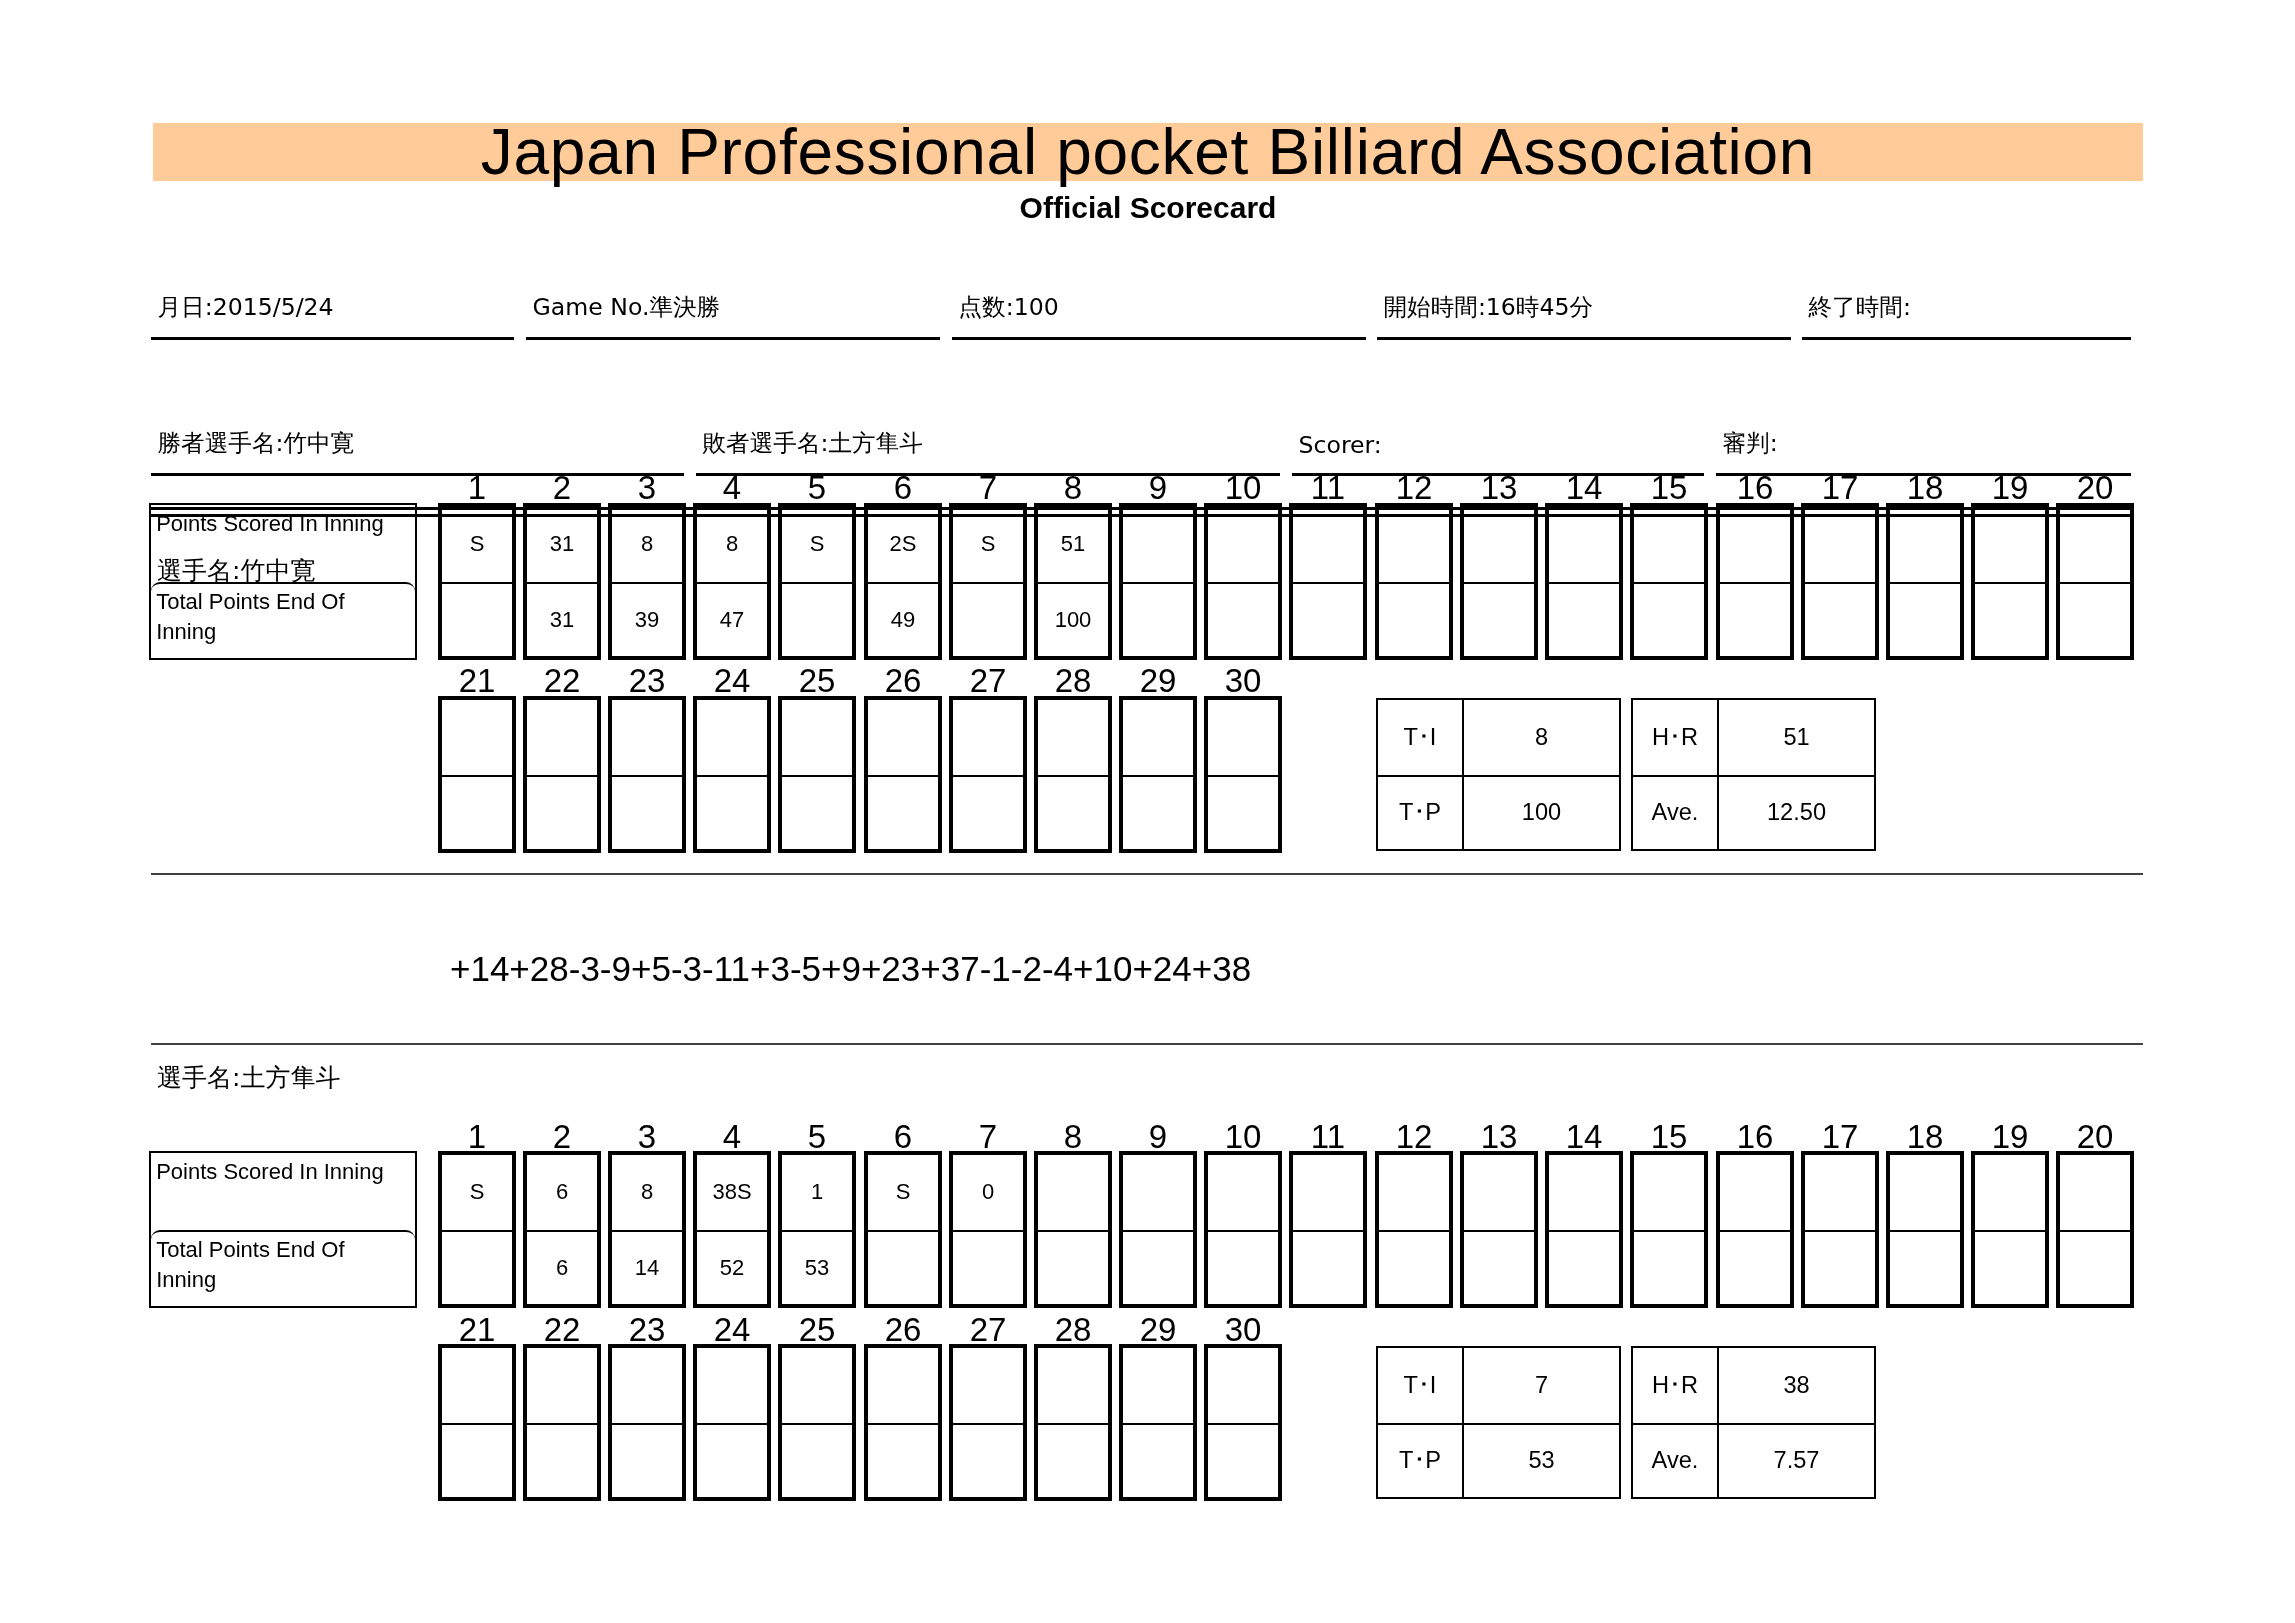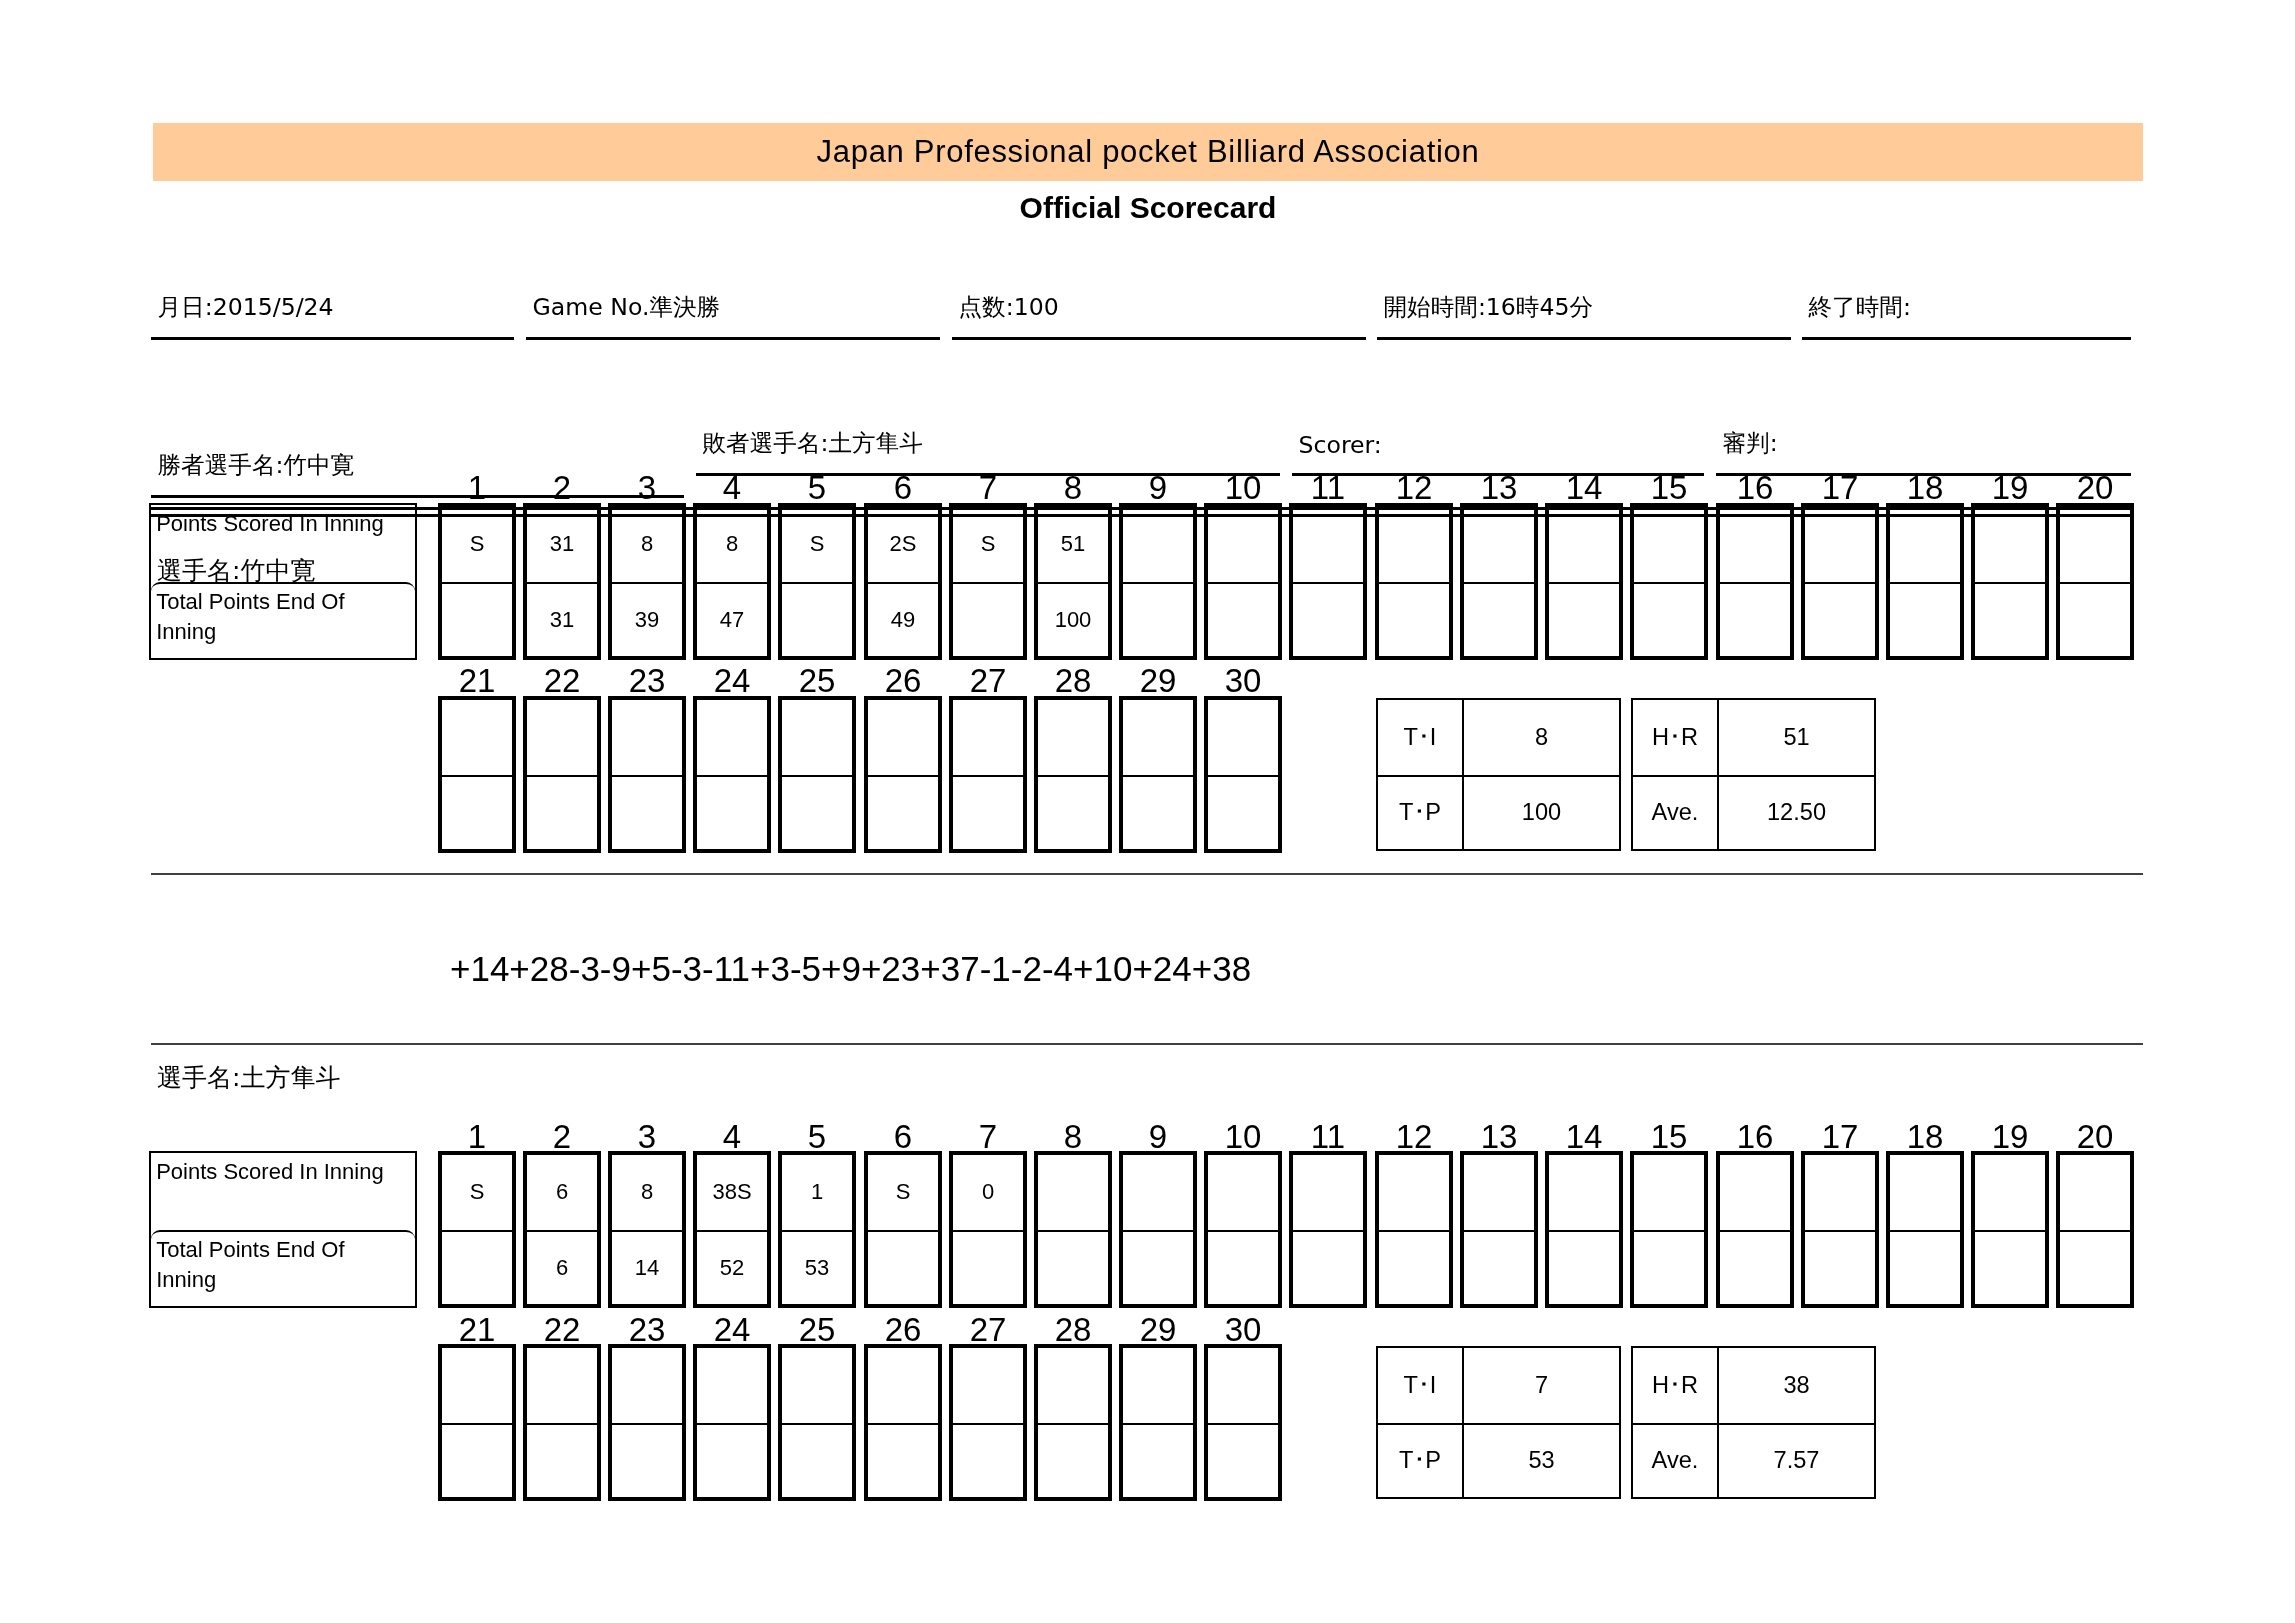--- a/index.html
+++ b/index.html
@@ -1,20 +1,20 @@
 <!DOCTYPE html>
 <html style="font-size:10.5px"><head>
 <meta charset="utf-8">
 <style>
   html, body { margin:0; padding:0; background:#ffffff; }
   body { width:2295px; height:1623px; position:relative; overflow:hidden;
          font-family:"DejaVu Sans", "Liberation Sans", sans-serif; color:#000; }
   .band { position:absolute; left:153px; top:123px; width:1990px; height:58px;
           background:#FFCC99; display:flex; align-items:center; justify-content:center; }
-  .band-title { font-family:"Liberation Sans", sans-serif; font-size:31px; letter-spacing:0.7px; }
+  .band-title { font-family:"Liberation Sans", sans-serif; font-size:64px; letter-spacing:0.7px; }
   .subtitle { position:absolute; left:153px; width:1990px; top:190px; height:35px; text-align:center;
               font-family:"Liberation Sans", sans-serif; font-weight:bold; font-size:30px; line-height:35px; }
   .field { position:absolute; border-bottom:3.3px solid #000; font-size:23.6px; display:flex; align-items:flex-end;
            padding-left:6.5px; box-sizing:border-box; font-family:"DejaVu Sans", sans-serif; }
   .field span.txt { padding-bottom:14.4px; white-space:nowrap; }
   .dline { position:absolute; left:151px; width:1981px; height:2.6px; background:#000; }
   .player-name { position:absolute; left:157px; font-size:25px; white-space:nowrap; }
   .inn-num { position:absolute; width:78px; text-align:center; font-family:"Liberation Sans", sans-serif;
              font-size:33px; line-height:33px; }
   .label-box { position:absolute; left:149px; width:268px; height:157px; border:2px solid #000; box-sizing:border-box; }
@@ -53,21 +53,21 @@
 <div class="field" style="left:952px;top:262px;width:414px;height:78px;">
     <span class="txt">点数:100</span>
   </div>
 <div class="field" style="left:1377px;top:262px;width:414px;height:78px;">
     <span class="txt">開始時間:16時45分</span>
   </div>
 <div class="field" style="left:1802px;top:262px;width:329px;height:78px;">
     <span class="txt">終了時間:</span>
   </div>
 
-<div class="field" style="left:151px;top:421px;width:533px;height:77px;">
+<div class="field" style="left:151px;top:399px;width:533px;height:77px;">
     <span class="txt">勝者選手名:竹中寛</span>
   </div>
 <div class="field" style="left:696px;top:399px;width:584px;height:77px;">
     <span class="txt">敗者選手名:土方隼斗</span>
   </div>
 <div class="field" style="left:1292px;top:399px;width:412px;height:77px;">
     <span class="txt">Scorer:</span>
   </div>
 <div class="field" style="left:1716px;top:399px;width:415px;height:77px;">
     <span class="txt">審判:</span>

